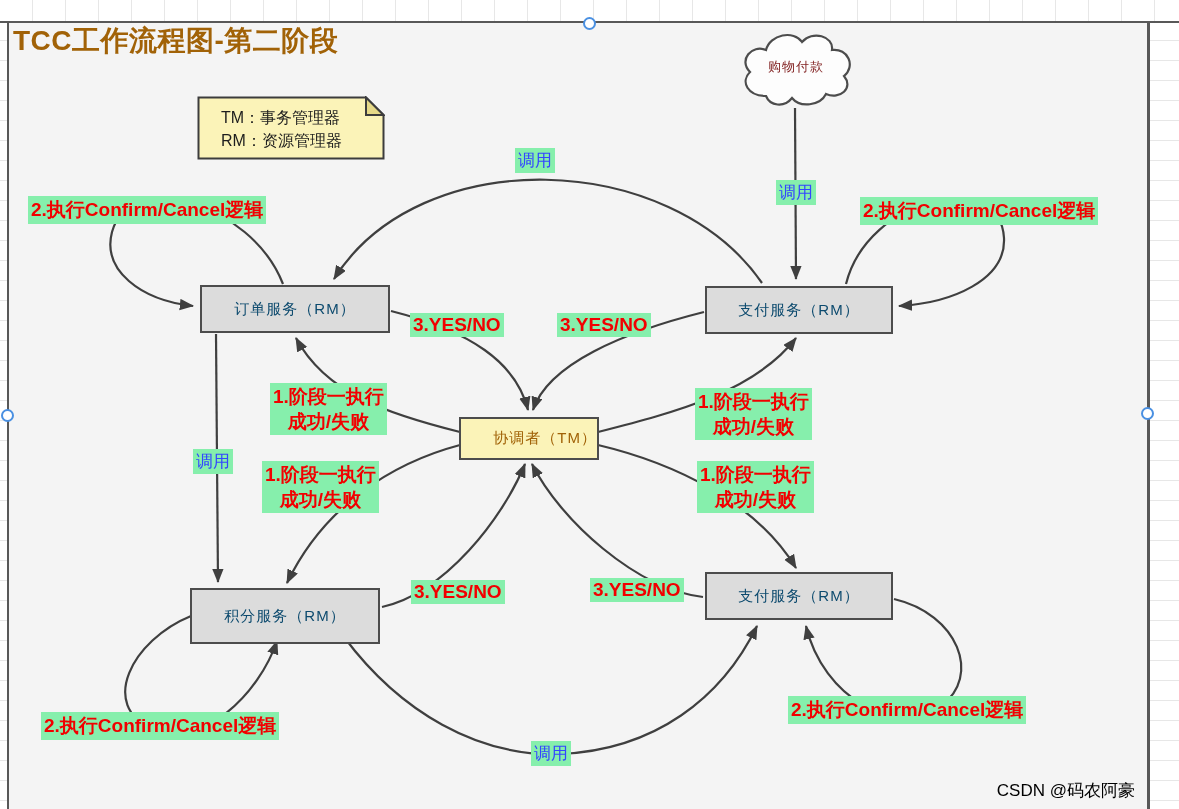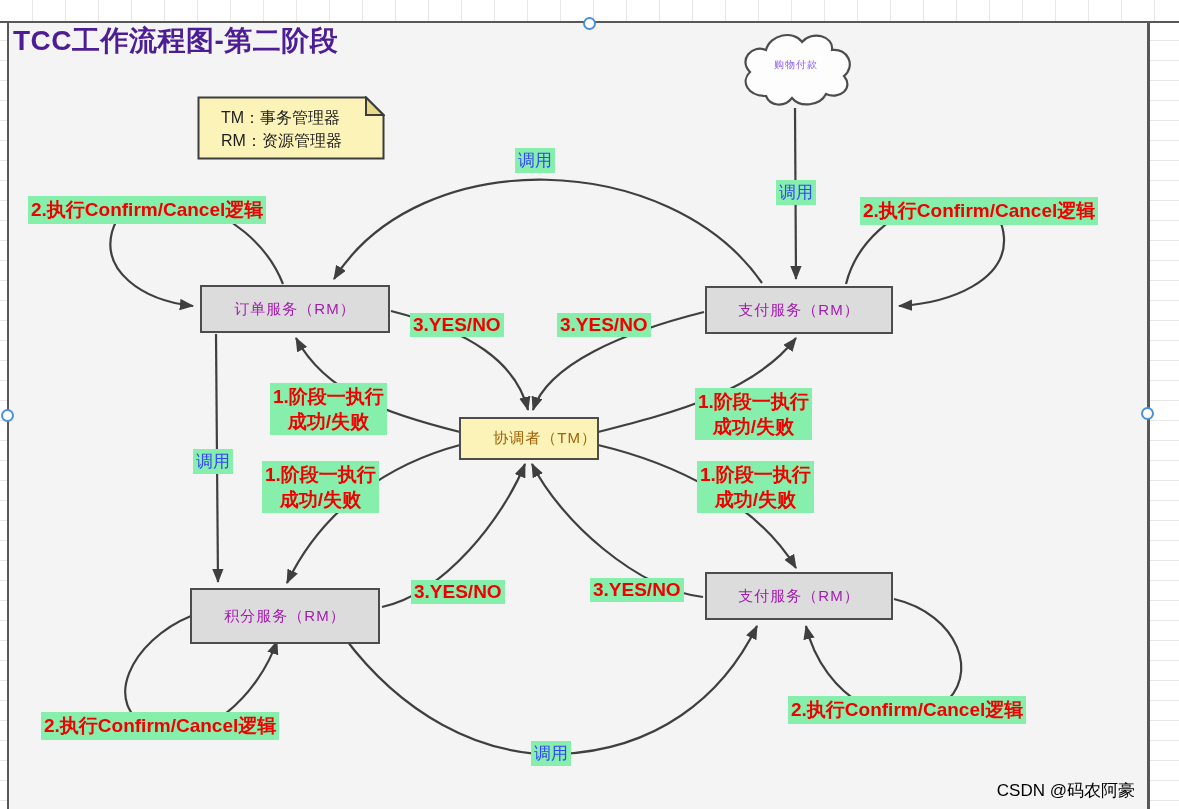--- a/index.html
+++ b/index.html
@@ -17,41 +17,41 @@
   .grid-strip.right{left:1150px;top:21px;width:29px;height:788px;
     background:repeating-linear-gradient(180deg,#ffffff 0 19px,#e7e7e7 19px 20px);}
   .sel-border{position:absolute;background:#585858;z-index:4;}
   .sel-border.top{left:0;top:21px;width:1179px;height:2px;}
   .sel-border.left{left:7px;top:21px;width:2px;height:788px;}
   .sel-border.right{left:1147px;top:21px;width:3px;height:788px;}
   .handle{position:absolute;width:9px;height:9px;border-radius:50%;
     background:#fff;border:2.5px solid var(--handle,#4a90e2);z-index:10;}
   
   .title{position:absolute;left:13px;top:22px;font-size:28px;font-weight:bold;
-    color:#4c1d95;z-index:3;letter-spacing:0.5px;}
+    color:#a16207;z-index:3;letter-spacing:0.5px;}
   .watermark{position:absolute;right:44px;top:779px;font-size:17px;
     color:#000000;z-index:3;}
   
   #edges{position:absolute;left:0;top:0;z-index:1;}
   .edge{fill:none;stroke:var(--edge,#3f3f3f);stroke-width:2.2;}
   .arrowhead{fill:var(--edge,#3f3f3f);}
   
   .node{position:absolute;display:flex;align-items:center;justify-content:center;
     background:var(--node_fill,#dcdcdc);border:2px solid var(--node_border,#4c4c4c);
-    color:#a21caf;font-size:15px;letter-spacing:1px;z-index:3;box-sizing:border-box;}
+    color:#0c4a6e;font-size:15px;letter-spacing:1px;z-index:3;box-sizing:border-box;}
   .node.yellow{background:var(--yellow,#fbf3b8);color:#a16207;justify-content:flex-end;}
   
   .note{position:absolute;left:197px;top:96px;width:188px;height:64px;z-index:3;}
   .note svg{position:absolute;left:0;top:0;}
   .note .note-text{position:relative;z-index:1;padding:10px 12px 0 24px;
     font-size:16px;font-weight:normal;color:#1d1d1d;line-height:1.45;}
   
   .cloud{position:absolute;left:736px;top:28px;width:120px;height:84px;z-index:3;}
   .cloud .cloud-label{position:absolute;left:0;top:30px;width:120px;text-align:center;
-    color:#8b5cf6;font-size:10px;letter-spacing:1px;}
+    color:#7f1d1d;font-size:13px;letter-spacing:1px;}
   
   .lbl{position:absolute;background:#86efac;white-space:nowrap;z-index:2;padding:1px 3px;}
   .red{color:var(--red,#f20000);font-weight:bold;font-size:19px;}
   .phase{text-align:center;line-height:1.32;}
   .blue{color:var(--blue,#3346ff);font-size:17px;}
 </style>
 </head>
 <body>
 
 <div class="grid-strip top"></div>

